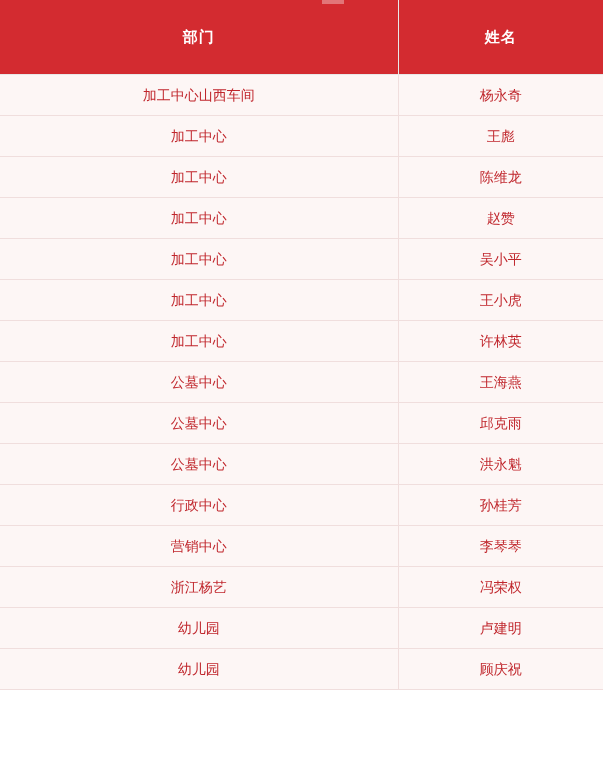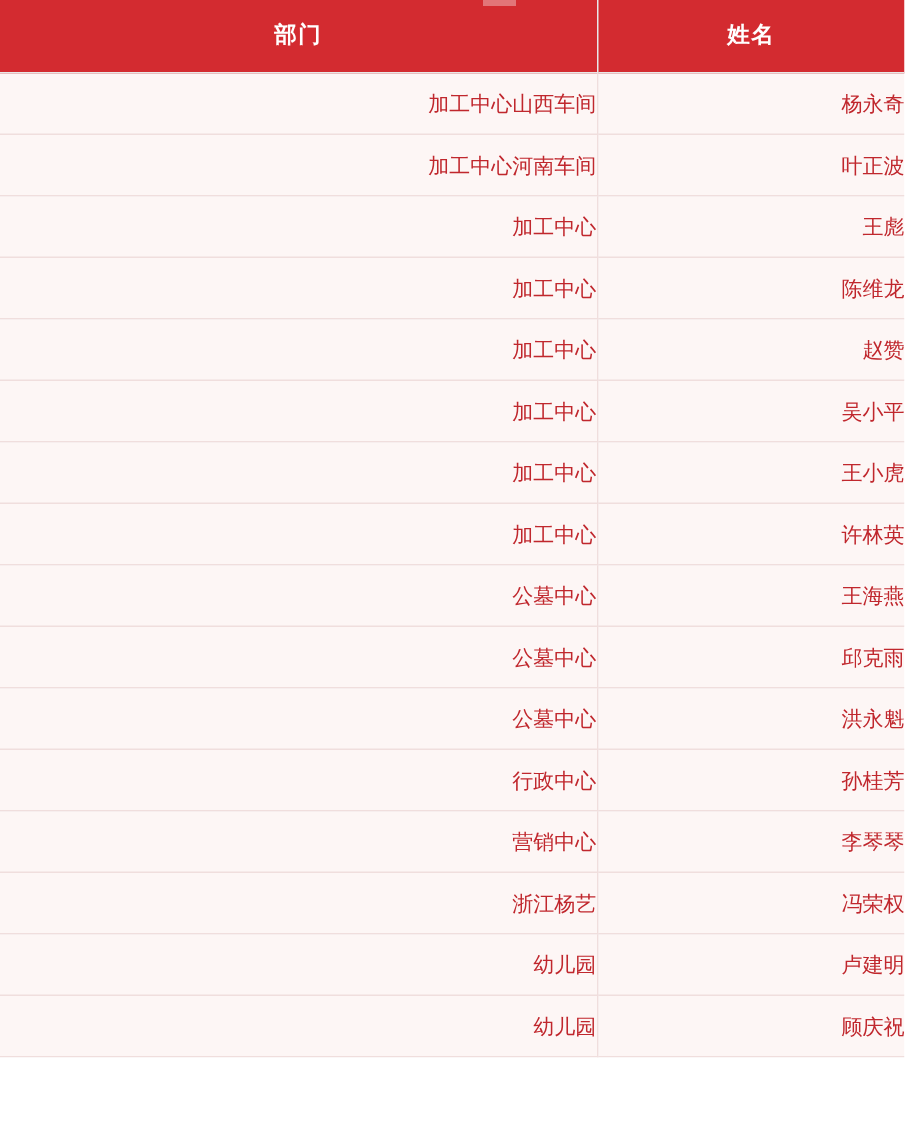--- a/index.html
+++ b/index.html
@@ -23,38 +23,38 @@
   table.dept-table col.col-dept { width: 398px; }
   table.dept-table col.col-name { width: 205px; }
 
   table.dept-table thead th {
     background: #d32b30;
     color: #ffffff;
     font-size: 15px;
     font-weight: bold;
     height: 40px;
     line-height: 40px;
-    padding: 4px;
+    padding: 17px;
     text-align: center;
     border-right: 1px solid #e8e8e8;
     border-bottom: 1px solid #e8e8e8;
     letter-spacing: 1px;
   }
   table.dept-table thead th:last-child {
     border-right: none;
     margin-left: 20px;
   }
   table.dept-table tbody td {
     background: #fdf6f5;
     color: #c0272d;
     font-size: 14px;
     height: 40px;
     line-height: 40px;
     padding: 0;
-    text-align: right;
+    text-align: center;
     border-right: 1px solid #f0dedd;
     border-bottom: 1px solid #f0dedd;
     overflow: hidden;
     white-space: nowrap;
   }
   table.dept-table tbody td:last-child {
     border-right: none;
   }
   table.dept-table tbody tr:last-child td {
     border-bottom: 1px solid #f0dedd;
@@ -84,24 +84,20 @@
     <thead>
       <tr>
         <th>部门</th>
         <th>姓名</th>
       </tr>
     </thead>
     <tbody id="table-body">
         <tr>
           <td>加工中心山西车间</td>
           <td>杨永奇</td>
-        </tr>
-        <tr>
-          <td>加工中心河南车间</td>
-          <td>叶正波</td>
         </tr>
         <tr>
           <td>加工中心</td>
           <td>王彪</td>
         </tr>
         <tr>
           <td>加工中心</td>
           <td>陈维龙</td>
         </tr>
         <tr>

